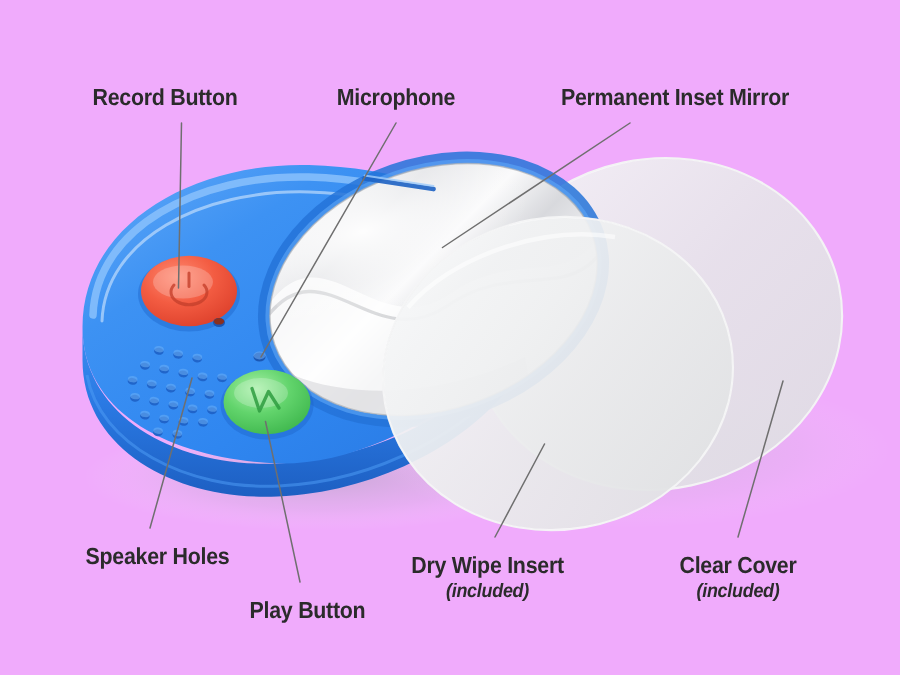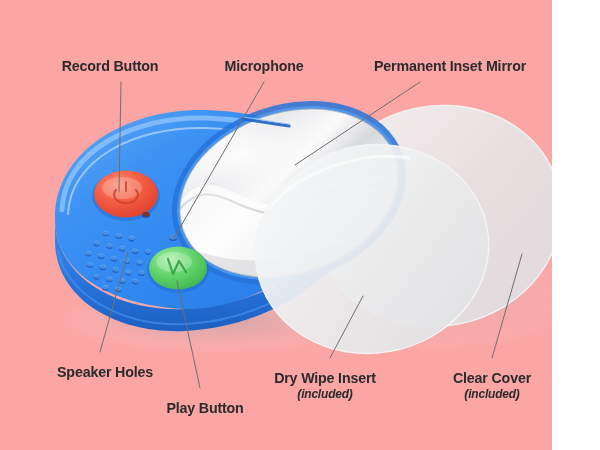--- a/index.html
+++ b/index.html
@@ -6,22 +6,22 @@
     margin: 0; padding: 0;
     background: #ffffff;
   }
   body {
     width: 600px; height: 450px;
     font-family: "Liberation Sans", sans-serif;
     overflow: hidden;
   }
   #stage {
     position: relative;
-    width: 552px; height: 450px;
-    background: #fca5a5;
+    width: 600px; height: 450px;
+    background: #f0abfc;
     overflow: hidden;
   }
   #artwork {
     position: absolute;
     left: 0; top: 0;
     width: 600px; height: 450px;
   }
   .callout {
     position: absolute;
     color: #2b2b2b;

